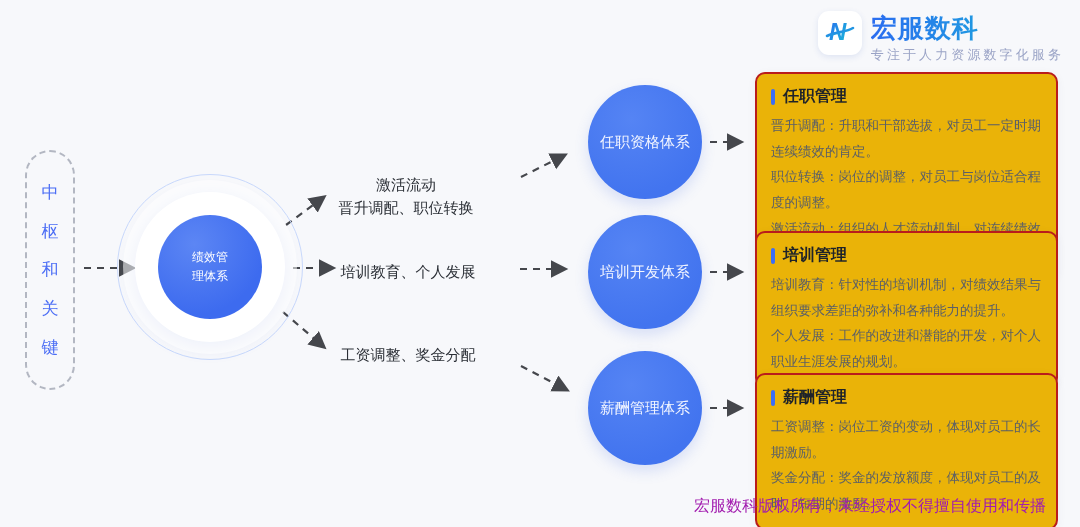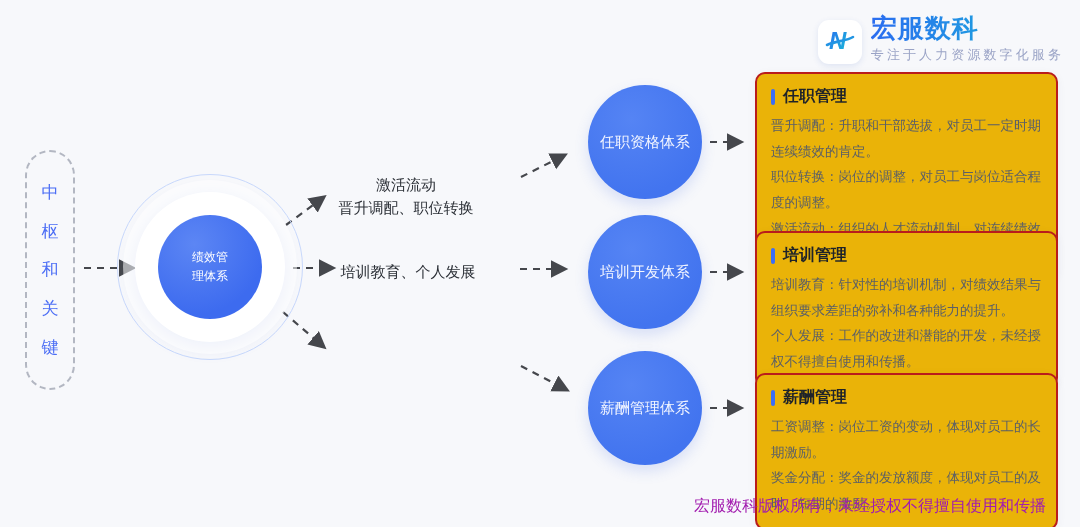--- a/index.html
+++ b/index.html
@@ -4,21 +4,21 @@
 <style>
   * { margin:0; padding:0; box-sizing:border-box; }
   html,body { background:#eef0f4; }
   body { font-family:"Liberation Sans","DejaVu Sans",sans-serif; }
   .canvas {
     position:relative; width:1080px; height:527px;
     background:#f7f8fb; overflow:hidden;
   }
 
   
-  .logo { position:absolute; top:11px; right:16px; display:flex; align-items:flex-end; gap:9px; }
+  .logo { position:absolute; top:11px; right:16px; display:flex; align-items:flex-start; gap:9px; }
   .logo-icon { width:44px; height:44px; border-radius:11px; background:#ffffff;
     box-shadow:0 2px 6px rgba(40,80,180,.12); display:flex; align-items:center; justify-content:center; }
   .logo-text-wrap { display:flex; flex-direction:column; padding-top:3px; }
   .logo-name { font-size:26px; font-weight:800; letter-spacing:1px;
     background:linear-gradient(90deg,#2a6cf0,#18bcd6);
     -webkit-background-clip:text; background-clip:text; color:transparent; line-height:1.1; }
   .logo-tagline { font-size:13px; color:#9aa3c6; letter-spacing:3.1px; margin-top:3px; }
 
   
   .hub-pill { position:absolute; left:25px; top:150px; width:50px; height:240px;
@@ -133,20 +133,23 @@
     </div>
   </div>
 
   <div class="mid-label mid-label-1">
     <div>激活流动</div>
     <div>晋升调配、职位转换</div>
   </div>
   <div class="mid-label mid-label-2">
     <div>培训教育、个人发展</div>
   </div>
+  <div class="mid-label mid-label-3">
+    <div>工资调整、奖金分配</div>
+  </div>
 
   <div class="sys-circle sys-circle-1">
     <span>任职资格体系</span>
   </div>
   <div class="sys-circle sys-circle-3">
     <span>薪酬管理体系</span>
   </div>
   <div class="sys-circle sys-circle-2">
     <span>培训开发体系</span>
   </div>
@@ -163,21 +166,21 @@
     </div>
   </div>
 
   <div class="card card-2">
     <div class="card-title">
       <div class="card-title-bar"></div>
       <div class="card-title-text">培训管理</div>
     </div>
     <div class="card-body">
       <p>培训教育：针对性的培训机制，对绩效结果与组织要求差距的弥补和各种能力的提升。</p>
-      <p>个人发展：工作的改进和潜能的开发，未经授权不得擅自使用和传播。</p>
+      <p>个人发展：工作的改进和潜能的开发，对个人职业生涯发展的规划。</p>
     </div>
   </div>
 
   <div class="card card-3">
     <div class="card-title">
       <div class="card-title-bar"></div>
       <div class="card-title-text">薪酬管理</div>
     </div>
     <div class="card-body">
       <p>工资调整：岗位工资的变动，体现对员工的长期激励。</p>

